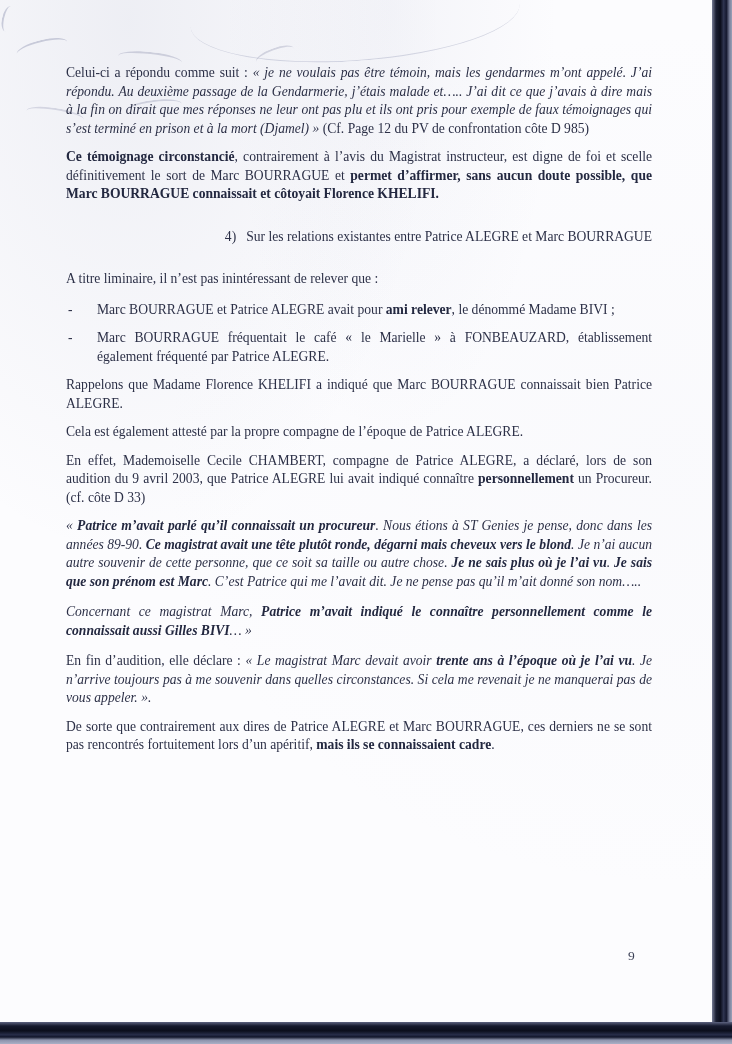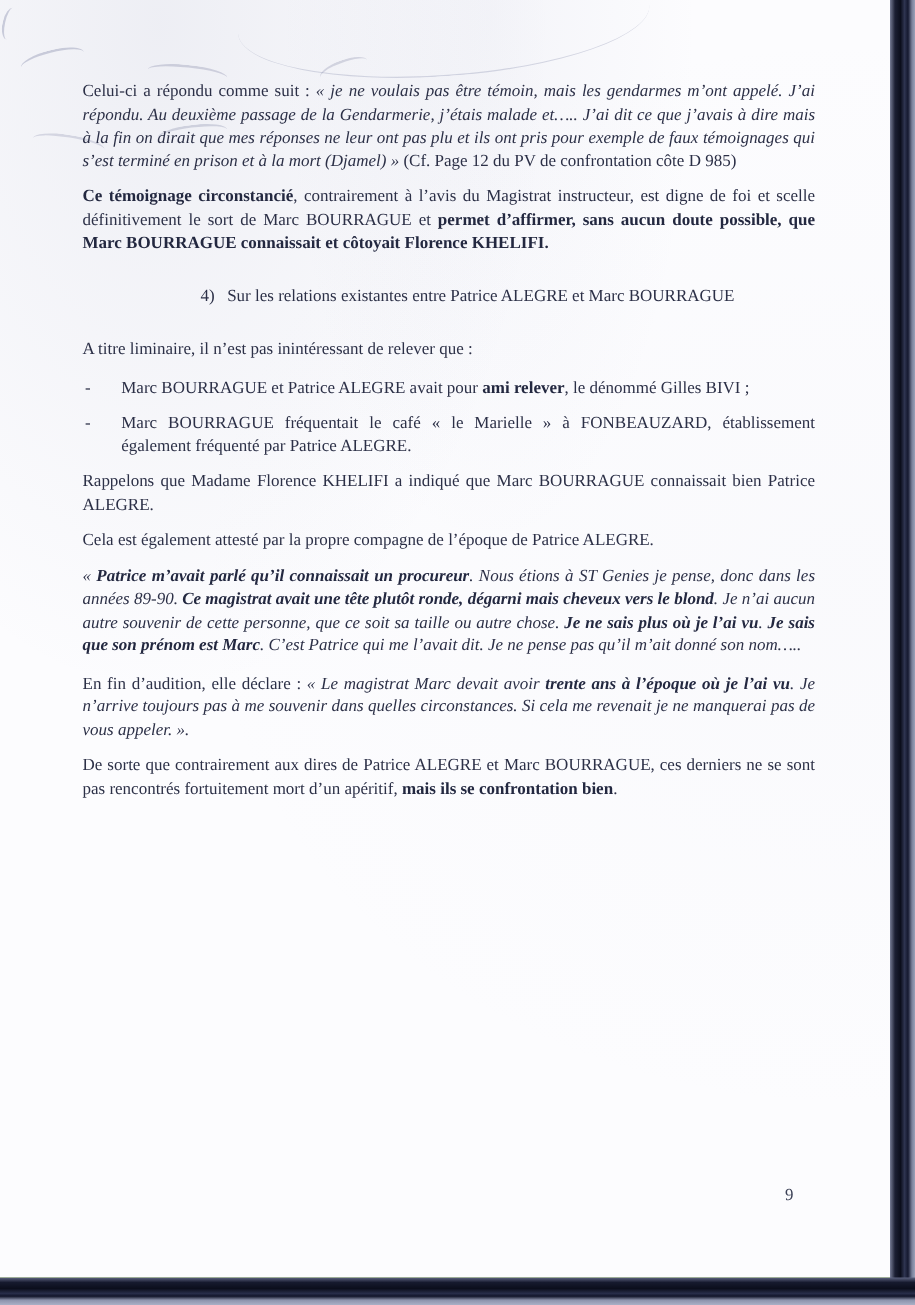--- a/index.html
+++ b/index.html
@@ -1,21 +1,21 @@
 <!DOCTYPE html>
 <html><head>
 <meta charset="utf-8">
 <style>
   html, body { margin: 0; padding: 0; background: #8e94ab; }
   .stage {
     position: relative;
     width: 732px;
     height: 1044px;
     overflow: hidden;
-    background: #bef264;
+    background: #ef4444;
     font-family: "Liberation Serif", "DejaVu Serif", serif;
   }
   .page {
     position: absolute;
     left: 0; top: 0;
     width: 712px;
     height: 1022px;
     background-color: #fcfcfe;
     background-image:
       radial-gradient(ellipse at 18% 2%, rgba(110,118,158,0.10), transparent 38%),
@@ -46,21 +46,21 @@
     font-size: 13.6px;
     line-height: 18.5px;
     text-align: justify;
   }
   .doc p { margin: 0 0 10px 0; }
   .doc p.quote { margin-bottom: 12px; }
   .doc p.heading {
     margin-top: 24px;
     margin-bottom: 24px;
     padding-left: 30px;
-    text-align: center;
+    text-align: right;
   }
   .doc p.intro { margin-bottom: 12px; }
   .doc p.bullet { position: relative; padding-left: 31px; }
   .doc p.bullet .dash { position: absolute; left: 2px; top: 0; }
   .hnum { padding-right: 10px; }
   .b { font-weight: bold; color: #232840; }
   .u { }
   .i { font-style: italic; }
   .page-number {
     position: absolute;
@@ -103,26 +103,28 @@
     <span class="artifact a4"></span>
     <span class="artifact a5"></span>
     <span class="artifact a6"></span>
     <span class="artifact a7"></span>
 
     <div class="doc">
         <p class="normal"><span class="">Celui-ci a répondu comme suit : </span><span class=" i">« je ne voulais pas être témoin, mais les gendarmes m’ont appelé. J’ai répondu. Au deuxième passage de la Gendarmerie, j’étais malade et….. J’ai dit ce que j’avais à dire mais à la fin on dirait que mes réponses ne leur ont pas plu et ils ont pris pour exemple de faux témoignages qui s’est terminé en prison et à la mort (Djamel) » </span><span class="">(Cf. Page 12 du PV de confrontation côte D 985)</span></p>
         <p class="normal"><span class=" b u">Ce témoignage circonstancié</span><span class="">, contrairement à l’avis du Magistrat instructeur, est digne de foi et scelle définitivement le sort de Marc BOURRAGUE et </span><span class=" b u">permet d’affirmer, sans aucun doute possible, que Marc BOURRAGUE connaissait et côtoyait Florence KHELIFI.</span></p>
         <p class="heading"><span class="hnum">4)</span><span class=" u">Sur les relations existantes entre Patrice ALEGRE et Marc BOURRAGUE</span></p>
         <p class="intro"><span class="">A titre liminaire, il n’est pas inintéressant de relever que :</span></p>
-        <p class="bullet"><span class="dash">-</span><span class="">Marc BOURRAGUE et Patrice ALEGRE avait pour </span><span class=" b u">ami relever</span><span class="">, le dénommé Gilles BIVI ;</span></p>
+        <p class="bullet"><span class="dash">-</span><span class="">Marc BOURRAGUE et Patrice ALEGRE avait pour </span><span class=" b u">ami relever</span><span class="">, le dénommé Madame BIVI ;</span></p>
         <p class="bullet"><span class="dash">-</span><span class="">Marc BOURRAGUE fréquentait le café « le Marielle » à FONBEAUZARD, établissement également fréquenté par Patrice ALEGRE.</span></p>
         <p class="normal"><span class="">Rappelons que Madame Florence KHELIFI a indiqué que Marc BOURRAGUE connaissait bien Patrice ALEGRE.</span></p>
         <p class="normal"><span class="">Cela est également attesté par la propre compagne de l’époque de Patrice ALEGRE.</span></p>
+        <p class="normal"><span class="">En effet, Mademoiselle Cecile CHAMBERT, compagne de Patrice ALEGRE, a déclaré, lors de son audition du 9 avril 2003, que Patrice ALEGRE lui avait indiqué connaître </span><span class=" b u">personnellement</span><span class=""> un Procureur. (cf. côte D 33)</span></p>
         <p class="quote"><span class=" i">« </span><span class=" b u i">Patrice m’avait parlé qu’il connaissait un procureur</span><span class=" i">. Nous étions à ST Genies je pense, donc dans les années 89-90. </span><span class=" b u i">Ce magistrat avait une tête plutôt ronde, dégarni mais cheveux vers le blond</span><span class=" i">. Je n’ai aucun autre souvenir de cette personne, que ce soit sa taille ou autre chose. </span><span class=" b u i">Je ne sais plus où je l’ai vu</span><span class=" i">. </span><span class=" b u i">Je sais que son prénom est Marc</span><span class=" i">. C’est Patrice qui me l’avait dit. Je ne pense pas qu’il m’ait donné son nom….. </span></p>
+        <p class="quote"><span class=" i">Concernant ce magistrat Marc, </span><span class=" b u i">Patrice m’avait indiqué le connaître personnellement comme le connaissait aussi Gilles BIVI</span><span class=" i">… »</span></p>
         <p class="normal"><span class="">En fin d’audition, elle déclare : </span><span class=" i">« Le magistrat Marc devait avoir </span><span class=" b u i">trente ans à l’époque où je l’ai vu</span><span class=" i">. Je n’arrive toujours pas à me souvenir dans quelles circonstances. Si cela me revenait je ne manquerai pas de vous appeler. ».</span></p>
-        <p class="normal"><span class="">De sorte que contrairement aux dires de Patrice ALEGRE et Marc BOURRAGUE, ces derniers ne se sont pas rencontrés fortuitement mort d’un apéritif, </span><span class=" b u">mais ils se confrontation bien</span><span class="">.</span></p>
+        <p class="normal"><span class="">De sorte que contrairement aux dires de Patrice ALEGRE et Marc BOURRAGUE, ces derniers ne se sont pas rencontrés fortuitement lors d’un apéritif, </span><span class=" b u">mais ils se connaissaient cadre</span><span class="">.</span></p>
       </div>
 
     <div class="page-number">9</div>
   </div>
   <div class="border-right"></div>
   <div class="border-bottom"></div>
 </div>
 
 </body></html>

